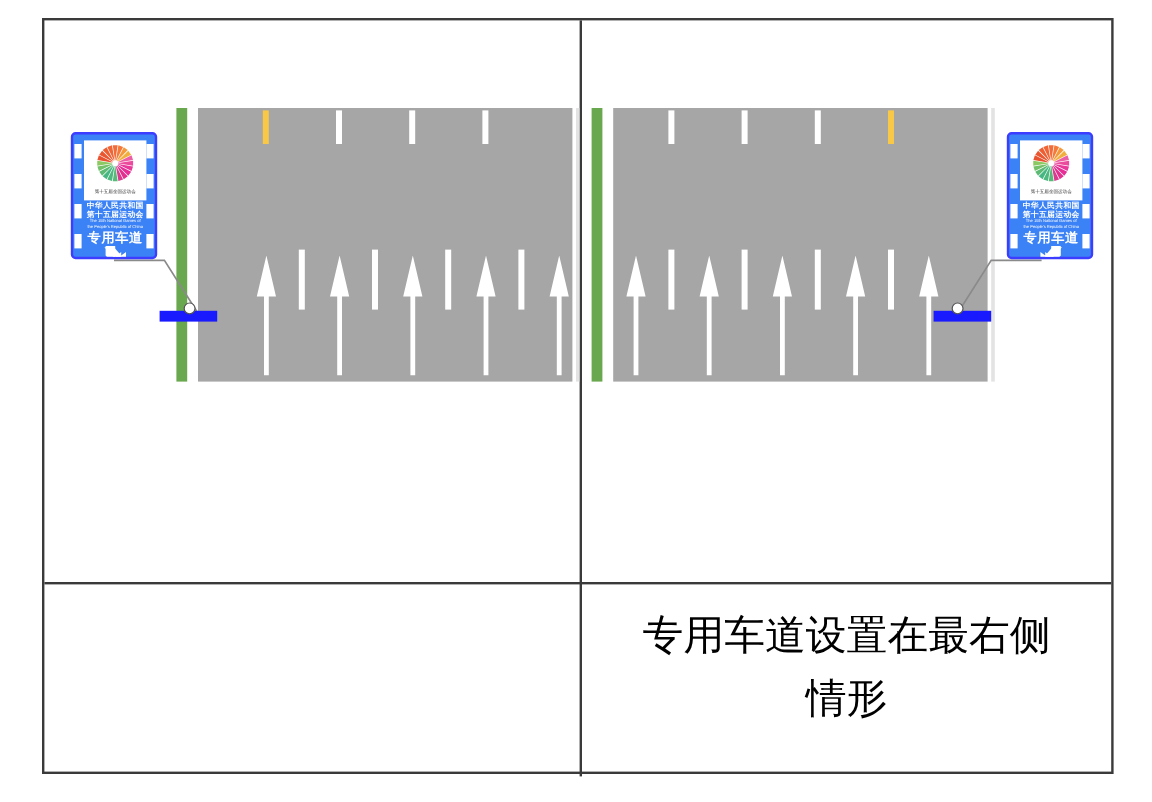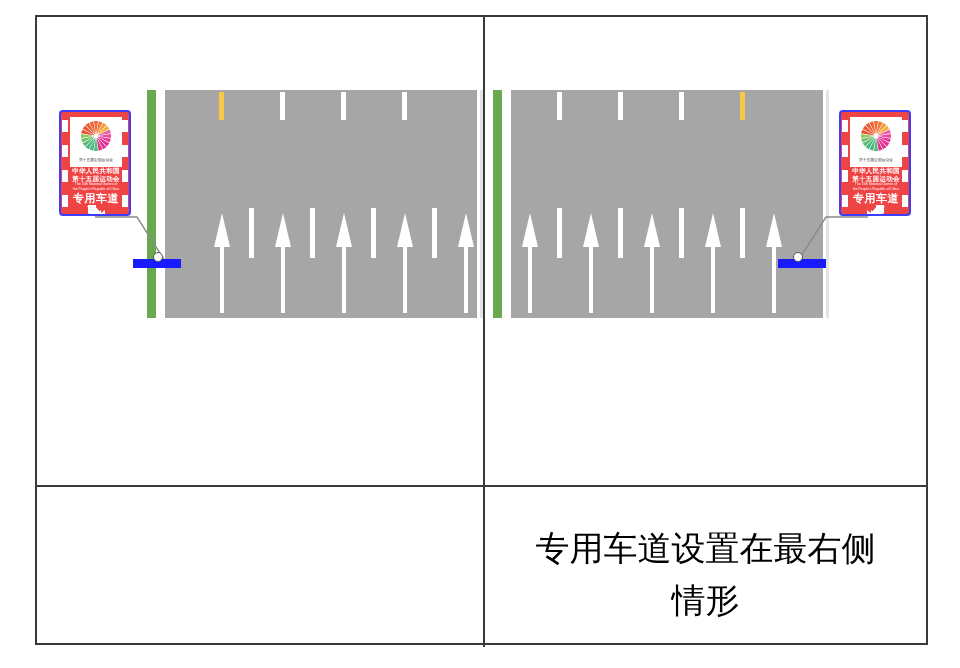--- a/index.html
+++ b/index.html
@@ -45,21 +45,21 @@
   .cell-cap{
     position:absolute;
     top:470px;height:160px;
     box-sizing:border-box;
     display:flex;
     align-items:flex-start;
     justify-content:center;
     padding-top:18px;
   }
   .cell-cap.left{left:0;width:446px;}
-  .cell-cap.right{left:448px;width:441px;margin-top:18px;}
+  .cell-cap.right{left:448px;width:441px;}
 
   .caption{
     font-family:"Liberation Serif", serif;
     font-size:34px;
     line-height:52px;
     color:#000;
     text-align:center;
     width:370px;
     letter-spacing:0px;
   }
@@ -94,21 +94,21 @@
   }
 
   
   .arrow{position:absolute;}
 
   
   .sign-wrap{position:absolute;}
   .signboard{
     position:relative;
     width:72px;height:106px;
-    background:#ef4444;
+    background:#3b82f6;
     border:2px solid #3d3dff;
     border-radius:4px;
     box-sizing:border-box;
     overflow:hidden;
   }
   .sign-inner{
     position:absolute;
     left:9px;top:5px;
     width:52px;height:94px;
   }

